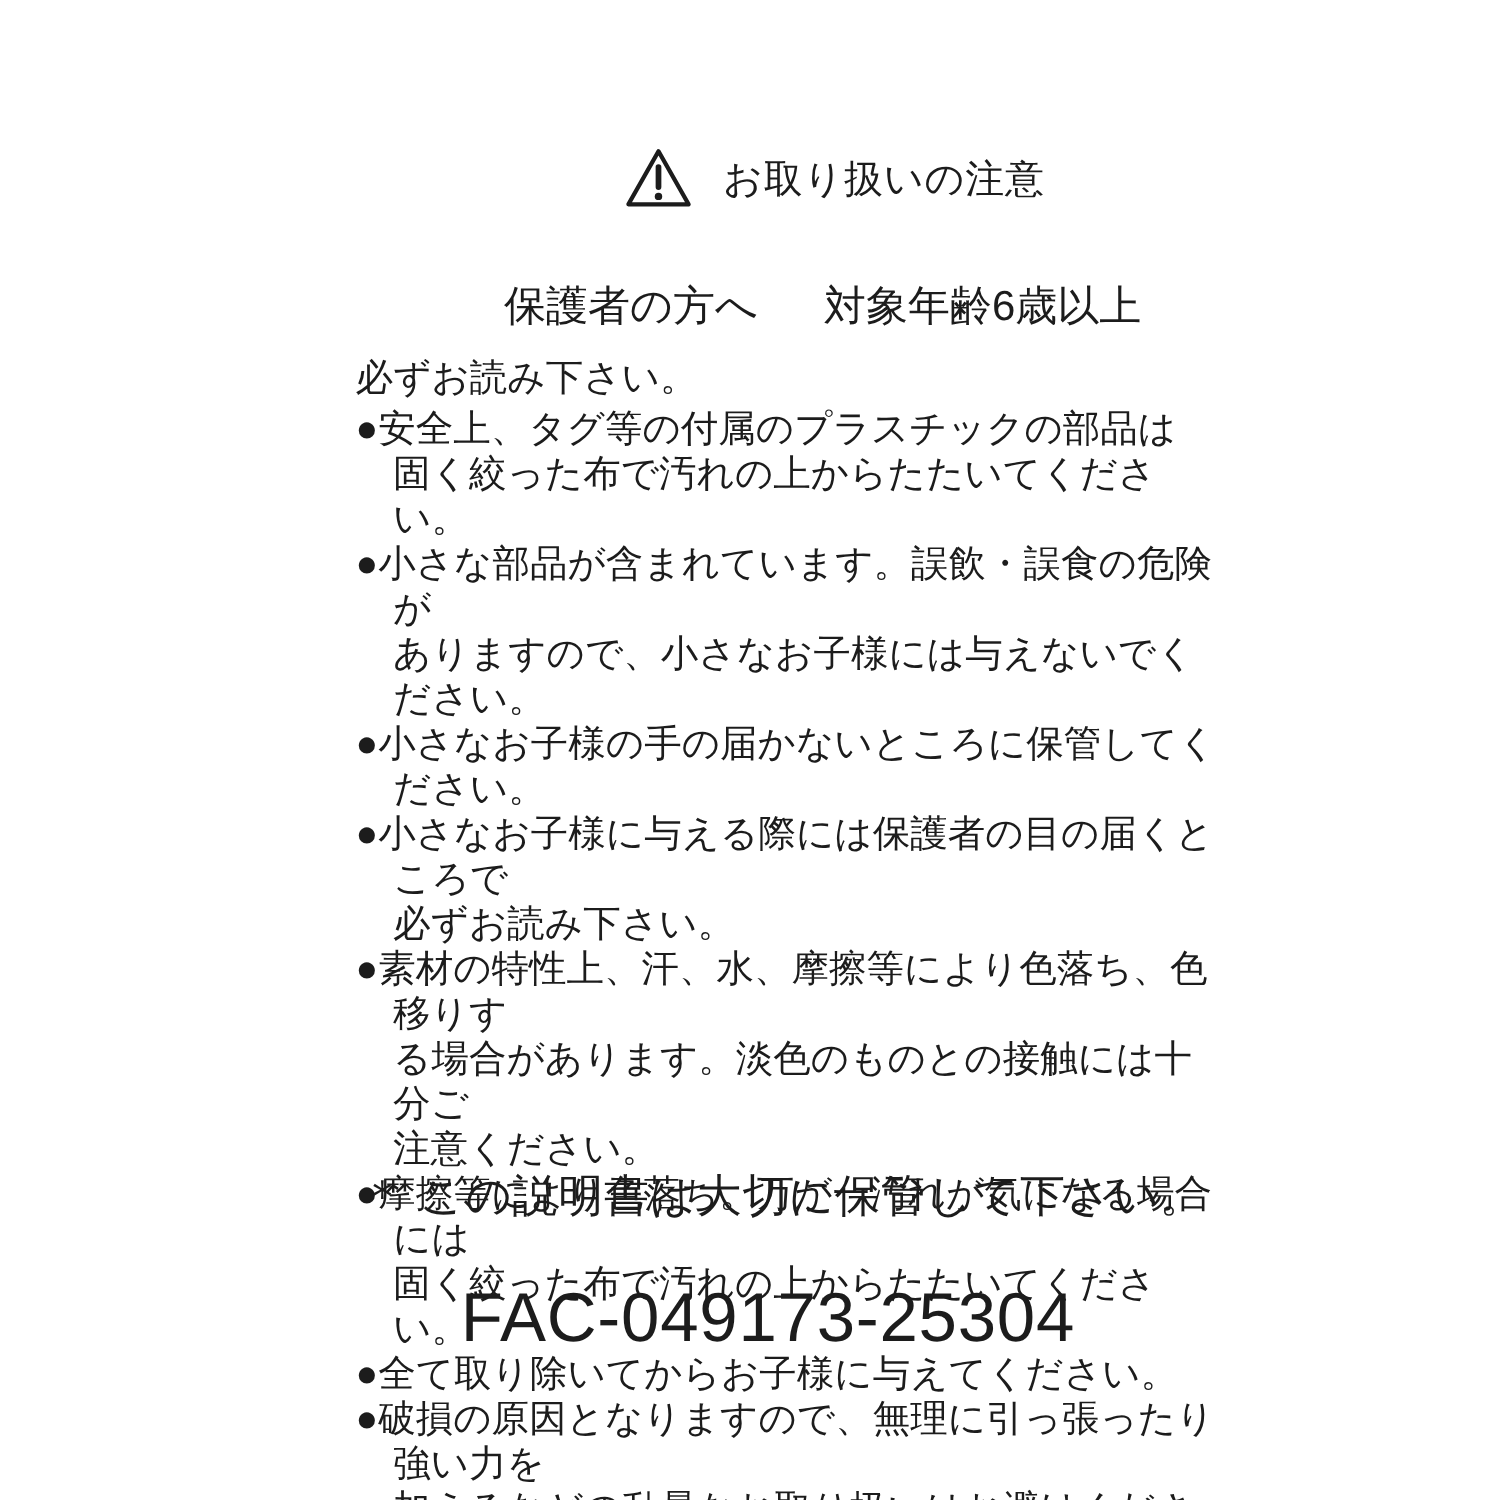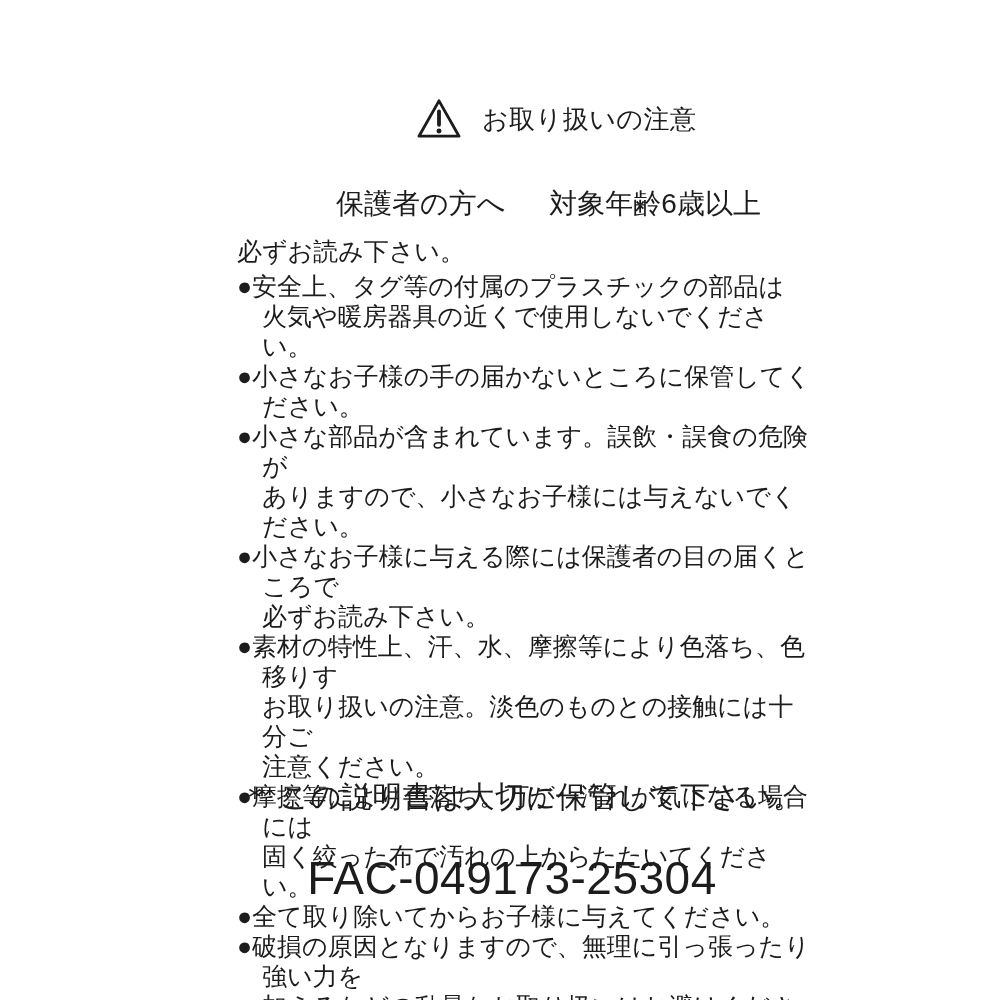--- a/index.html
+++ b/index.html
@@ -116,28 +116,28 @@
   <div class="subtitle">
     <span>保護者の方へ</span>
     <span class="gap"></span>
     <span>対象年齢6歳以上</span>
   </div>
 
   <div class="intro">必ずお読み下さい。</div>
 
   <div class="bullets">
     <div class="bullet-item">●安全上、タグ等の付属のプラスチックの部品は
-火気や暖房器具の近くで使用しないでください。</div>
-    <div class="bullet-item">●小さなお子様の手の届かないところに保管してください。</div>
+固く絞った布で汚れの上からたたいてください。</div>
     <div class="bullet-item">●小さな部品が含まれています。誤飲・誤食の危険が
 ありますので、小さなお子様には与えないでください。</div>
+    <div class="bullet-item">●小さなお子様の手の届かないところに保管してください。</div>
     <div class="bullet-item">●小さなお子様に与える際には保護者の目の届くところで
 必ずお読み下さい。</div>
     <div class="bullet-item">●素材の特性上、汗、水、摩擦等により色落ち、色移りす
-お取り扱いの注意。淡色のものとの接触には十分ご
+る場合があります。淡色のものとの接触には十分ご
 注意ください。</div>
     <div class="bullet-item">●摩擦等により色落ち。万が一汚れが気になる場合には
 固く絞った布で汚れの上からたたいてください。</div>
     <div class="bullet-item">●全て取り除いてからお子様に与えてください。</div>
     <div class="bullet-item">●破損の原因となりますので、無理に引っ張ったり強い力を
 加えるなどの乱暴なお取り扱いはお避けください。</div>
 
   </div>
 
   <div class="footnote">＊ この説明書は大切に保管して下さい。</div>

